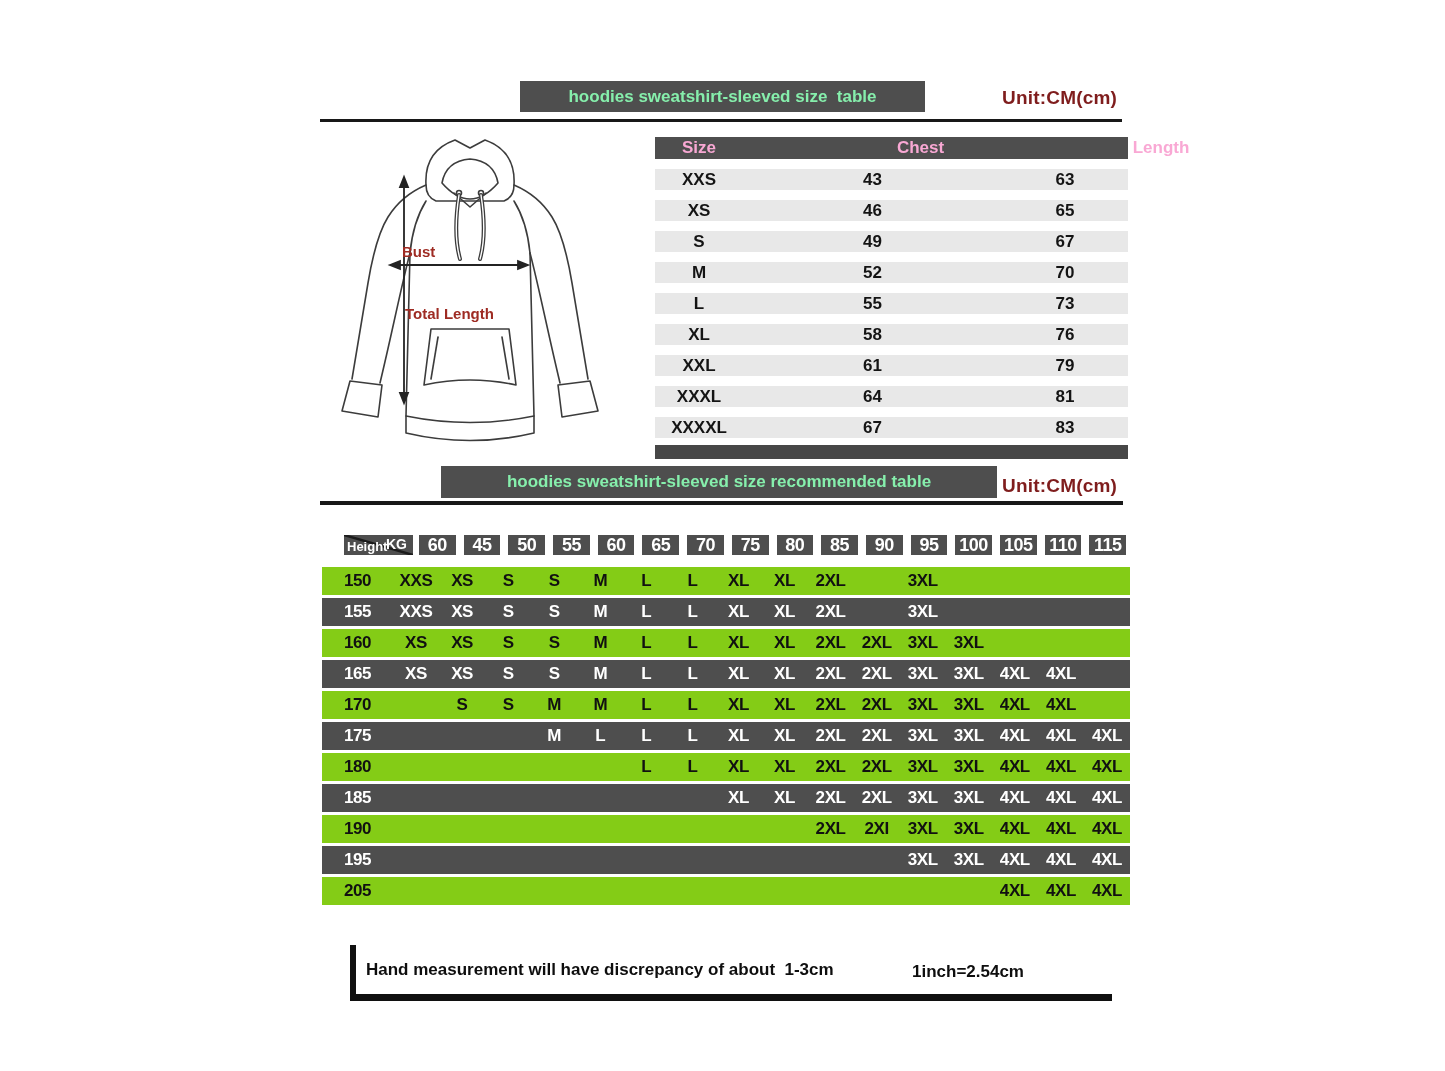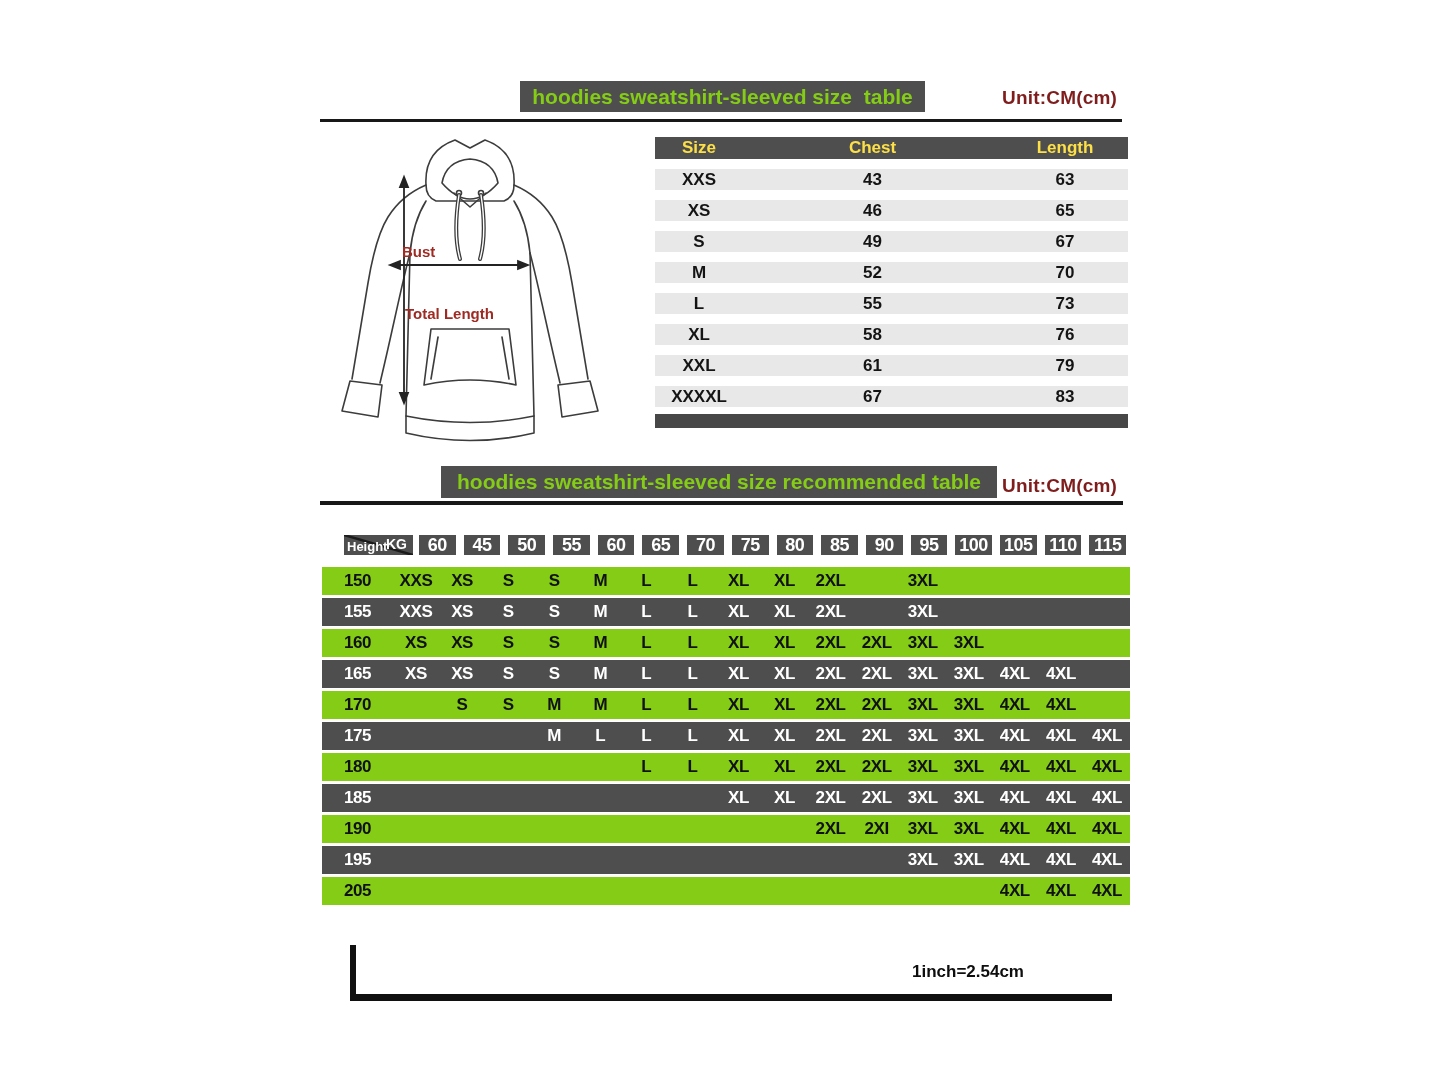--- a/index.html
+++ b/index.html
@@ -2,41 +2,41 @@
 <html><head>
 <meta charset="utf-8">
 <style>
   html,body{margin:0;padding:0;background:#fff;}
   .canvas{
     position:relative;width:1445px;height:1071px;background:#ffffff;
     font-family:"Liberation Sans",sans-serif;font-weight:bold;color:#1a1a1a;overflow:hidden;
   }
   
   .titlebar{
-    position:absolute;background:#4e4e4e;color:#84cc16;font-size:21px;
+    position:absolute;background:#4e4e4e;color:#86efac;font-size:17px;
     display:flex;align-items:center;justify-content:center;white-space:pre;text-align:right;
   }
   .t1{left:520px;top:81px;width:405px;height:31px;}
   .t2{left:441px;top:466px;width:556px;height:32px;}
   .unit{position:absolute;font-size:19px;color:#7f1d1d;letter-spacing:0.2px;}
   .u1{left:1002px;top:87px;}
   .u2{left:1002px;top:475px;}
   .hline{position:absolute;background:#181818;}
   .l1{left:320px;top:119px;width:802px;height:3px;}
   .l2{left:320px;top:501px;width:803px;height:4px;}
 
   
   .hoodie{position:absolute;left:328px;top:133px;width:285px;height:325px;}
 
   
   .size-table{position:absolute;left:655px;top:137px;width:473px;}
   .size-header,.size-row{
     display:grid;grid-template-columns:88px 259px 126px;text-align:center;
   }
-  .size-header{background:#4e4e4e;color:#fde047;height:22px;line-height:22px;font-size:17px;margin-bottom:10px;}
+  .size-header{background:#4e4e4e;color:#f9a8d4;height:22px;line-height:22px;font-size:17px;margin-bottom:10px;gap:48px;}
   .size-row{background:#e8e8e8;color:#141414;height:21px;line-height:21px;font-size:17px;margin-bottom:10px;}
   .size-endbar{height:14px;background:#474747;margin-top:-3px;}
 
   
   .matrix{position:absolute;left:322px;top:535px;width:808px;}
   .m-header{display:grid;grid-template-columns:71px repeat(16,1fr);height:20px;margin-bottom:12px;padding-left:22px;}
   .m-corner{position:relative;background:#4e4e4e;color:#fff;margin-right:2px;}
   .m-corner svg{position:absolute;left:0;top:0;width:100%;height:100%;}
   .m-corner .kg{position:absolute;top:1px;right:6px;font-size:14px;}
   .m-corner .hgt{position:absolute;bottom:1px;left:3px;font-size:13px;}
@@ -148,20 +148,25 @@
           <div class="">XL</div>
           <div class="">58</div>
           <div class="">76</div>
         </div>
         <div class="size-row">
           <div class="">XXL</div>
           <div class="">61</div>
           <div class="">79</div>
         </div>
         <div class="size-row">
+          <div class="">XXXL</div>
+          <div class="">64</div>
+          <div class="">81</div>
+        </div>
+        <div class="size-row">
           <div class="">XXXXL</div>
           <div class="">67</div>
           <div class="">83</div>
         </div>
       </div>
     <div class="size-endbar"></div>
   </div>
 
   <div class="titlebar t2">hoodies sweatshirt-sleeved size recommended table</div>
   <div class="unit u2">Unit:CM(cm)</div>
@@ -433,15 +438,16 @@
           <div class="m-cell"></div>
           <div class="m-cell">4XL</div>
           <div class="m-cell">4XL</div>
           <div class="m-cell">4XL</div>
         </div>
       </div>
   </div>
 
   <div class="vbar"></div>
   <div class="hbar"></div>
+  <div class="note">Hand measurement will have discrepancy of about  1-3cm</div>
   <div class="conv">1inch=2.54cm</div>
 
 </div>
 
 </body></html>

